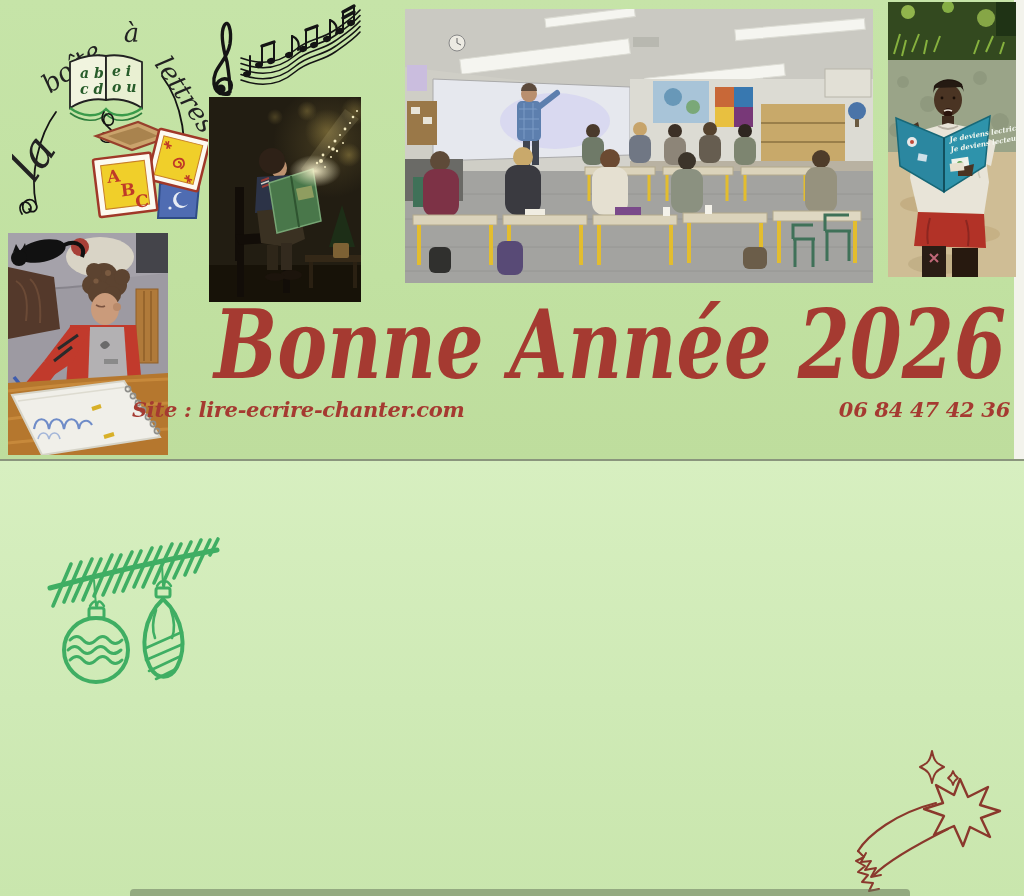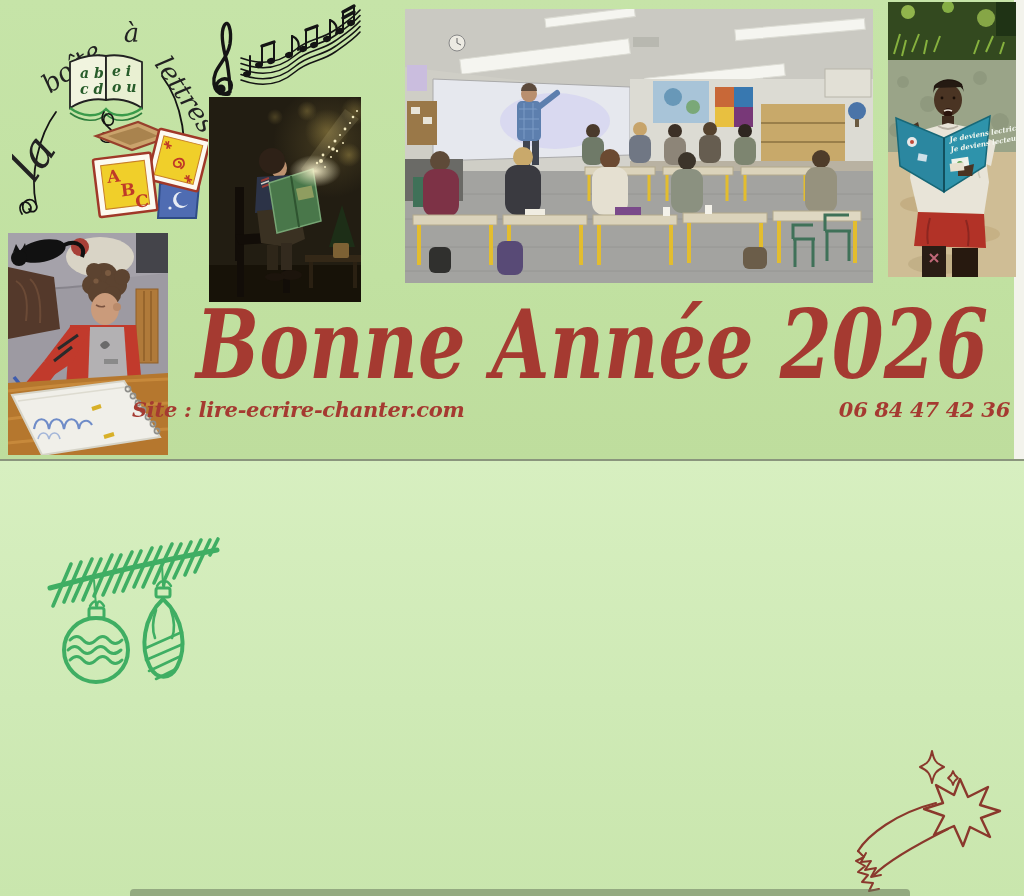--- a/index.html
+++ b/index.html
@@ -11,21 +11,21 @@
          font-family:"Liberation Sans",sans-serif;background:var(--card-bottom-bg);}
   .card-top{position:absolute;left:0;top:0;width:1024px;height:459px;
             background:linear-gradient(180deg,#c6e4a8 0%,var(--card-top-bg) 60%,#bedd9d 100%);}
   .divider-line{position:absolute;left:0;top:459px;width:1024px;height:2px;background:#73786a;opacity:.75;}
   .card-bottom{position:absolute;left:0;top:461px;width:1024px;height:435px;
             background:linear-gradient(180deg,#d7efc0 0%,var(--card-bottom-bg) 55%,#c9e6ad 100%);}
   .abs{position:absolute;}
   .scan-strip-right{left:1014px;top:0;width:10px;height:459px;background:#f3f3ec;}
   .scan-edge-bottom{left:130px;top:889px;width:780px;height:7px;background:#68795c;opacity:.55;border-radius:4px 4px 0 0;}
   
-  .title-wrap{left:192px;top:294px;width:806px;height:106px;}
+  .title-wrap{left:210px;top:294px;width:806px;height:106px;}
   .title-text{fill:var(--accent-red);font-family:"DejaVu Serif",serif;font-style:italic;font-weight:700;}
   
   .contact-line{left:132px;top:397px;width:878px;display:flex;justify-content:space-between;align-items:flex-start;
                 color:var(--accent-red);font:italic 700 21px "DejaVu Serif",serif;letter-spacing:-.3px;white-space:nowrap;}
   
   .g-draw{stroke:var(--drawing-green);fill:none;stroke-linecap:round;stroke-linejoin:round;}
   .star-draw{stroke:var(--star-red);fill:none;stroke-linecap:round;stroke-linejoin:round;}
   .ink{stroke:var(--ink-black);fill:none;stroke-linecap:round;stroke-linejoin:round;}
   .logo-word{fill:#222;font-family:"DejaVu Serif",serif;font-style:italic;}
   .logo-letters{fill:#275c2a;font:italic 700 14px "DejaVu Serif",serif;}

